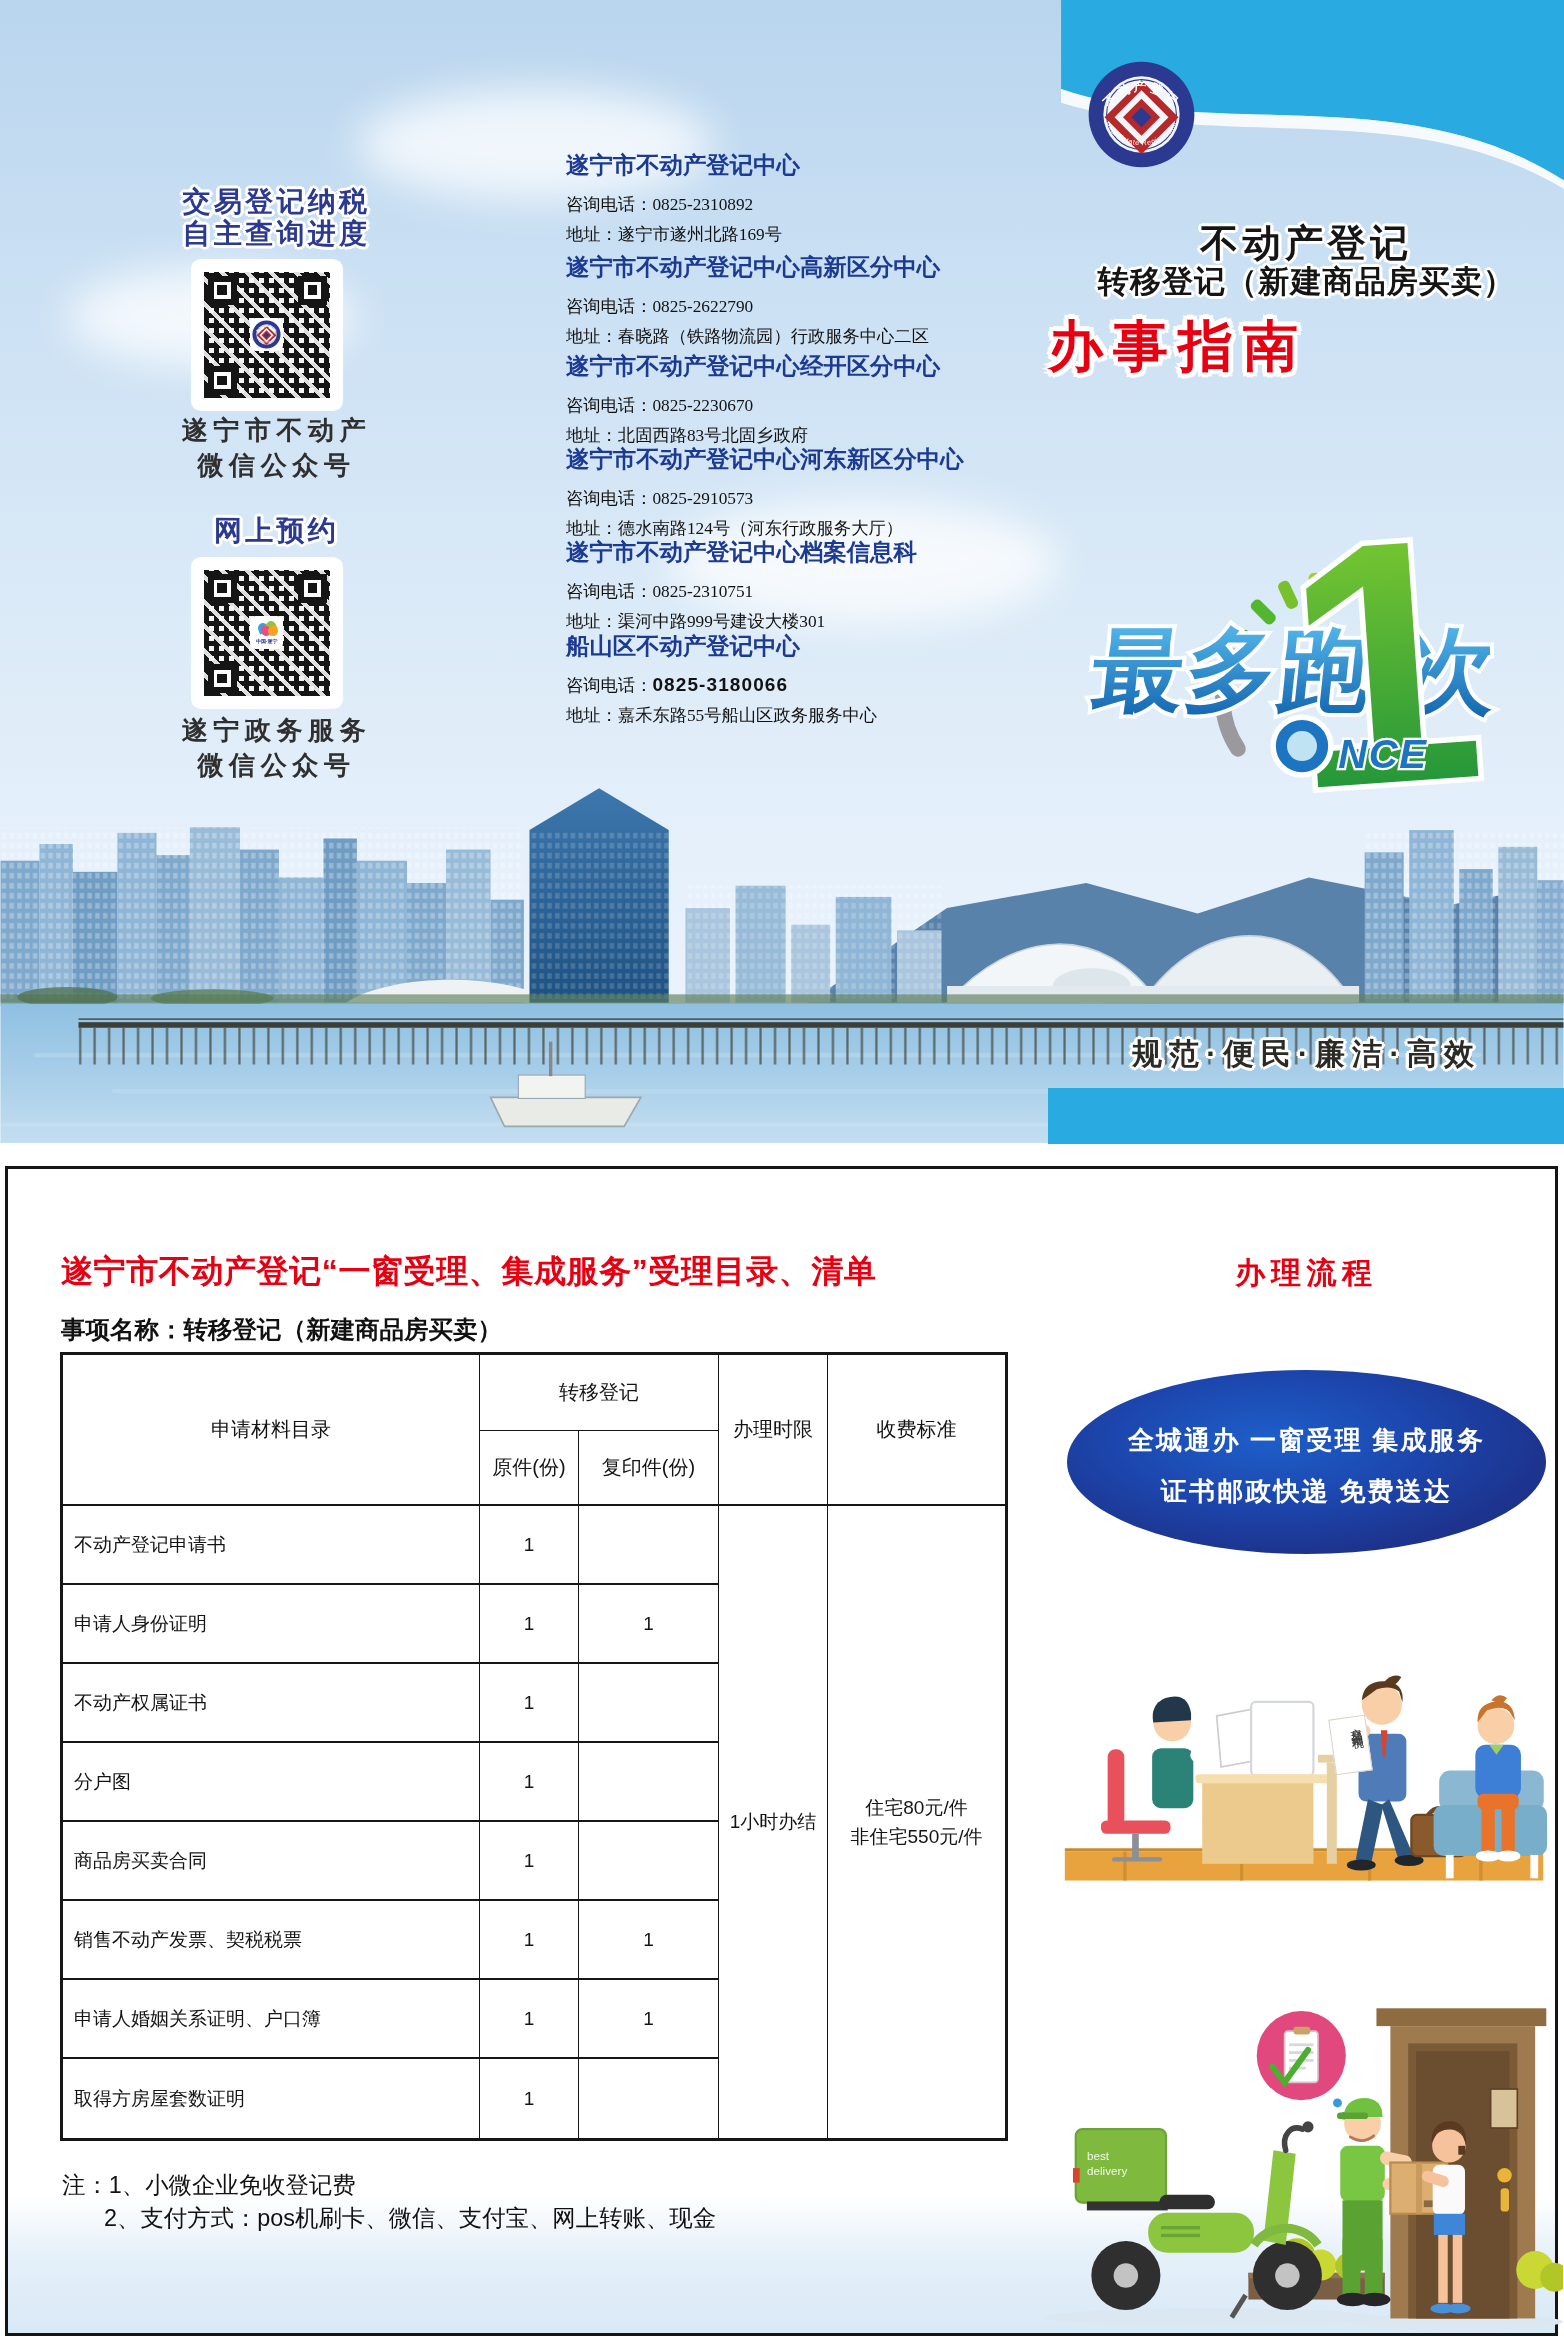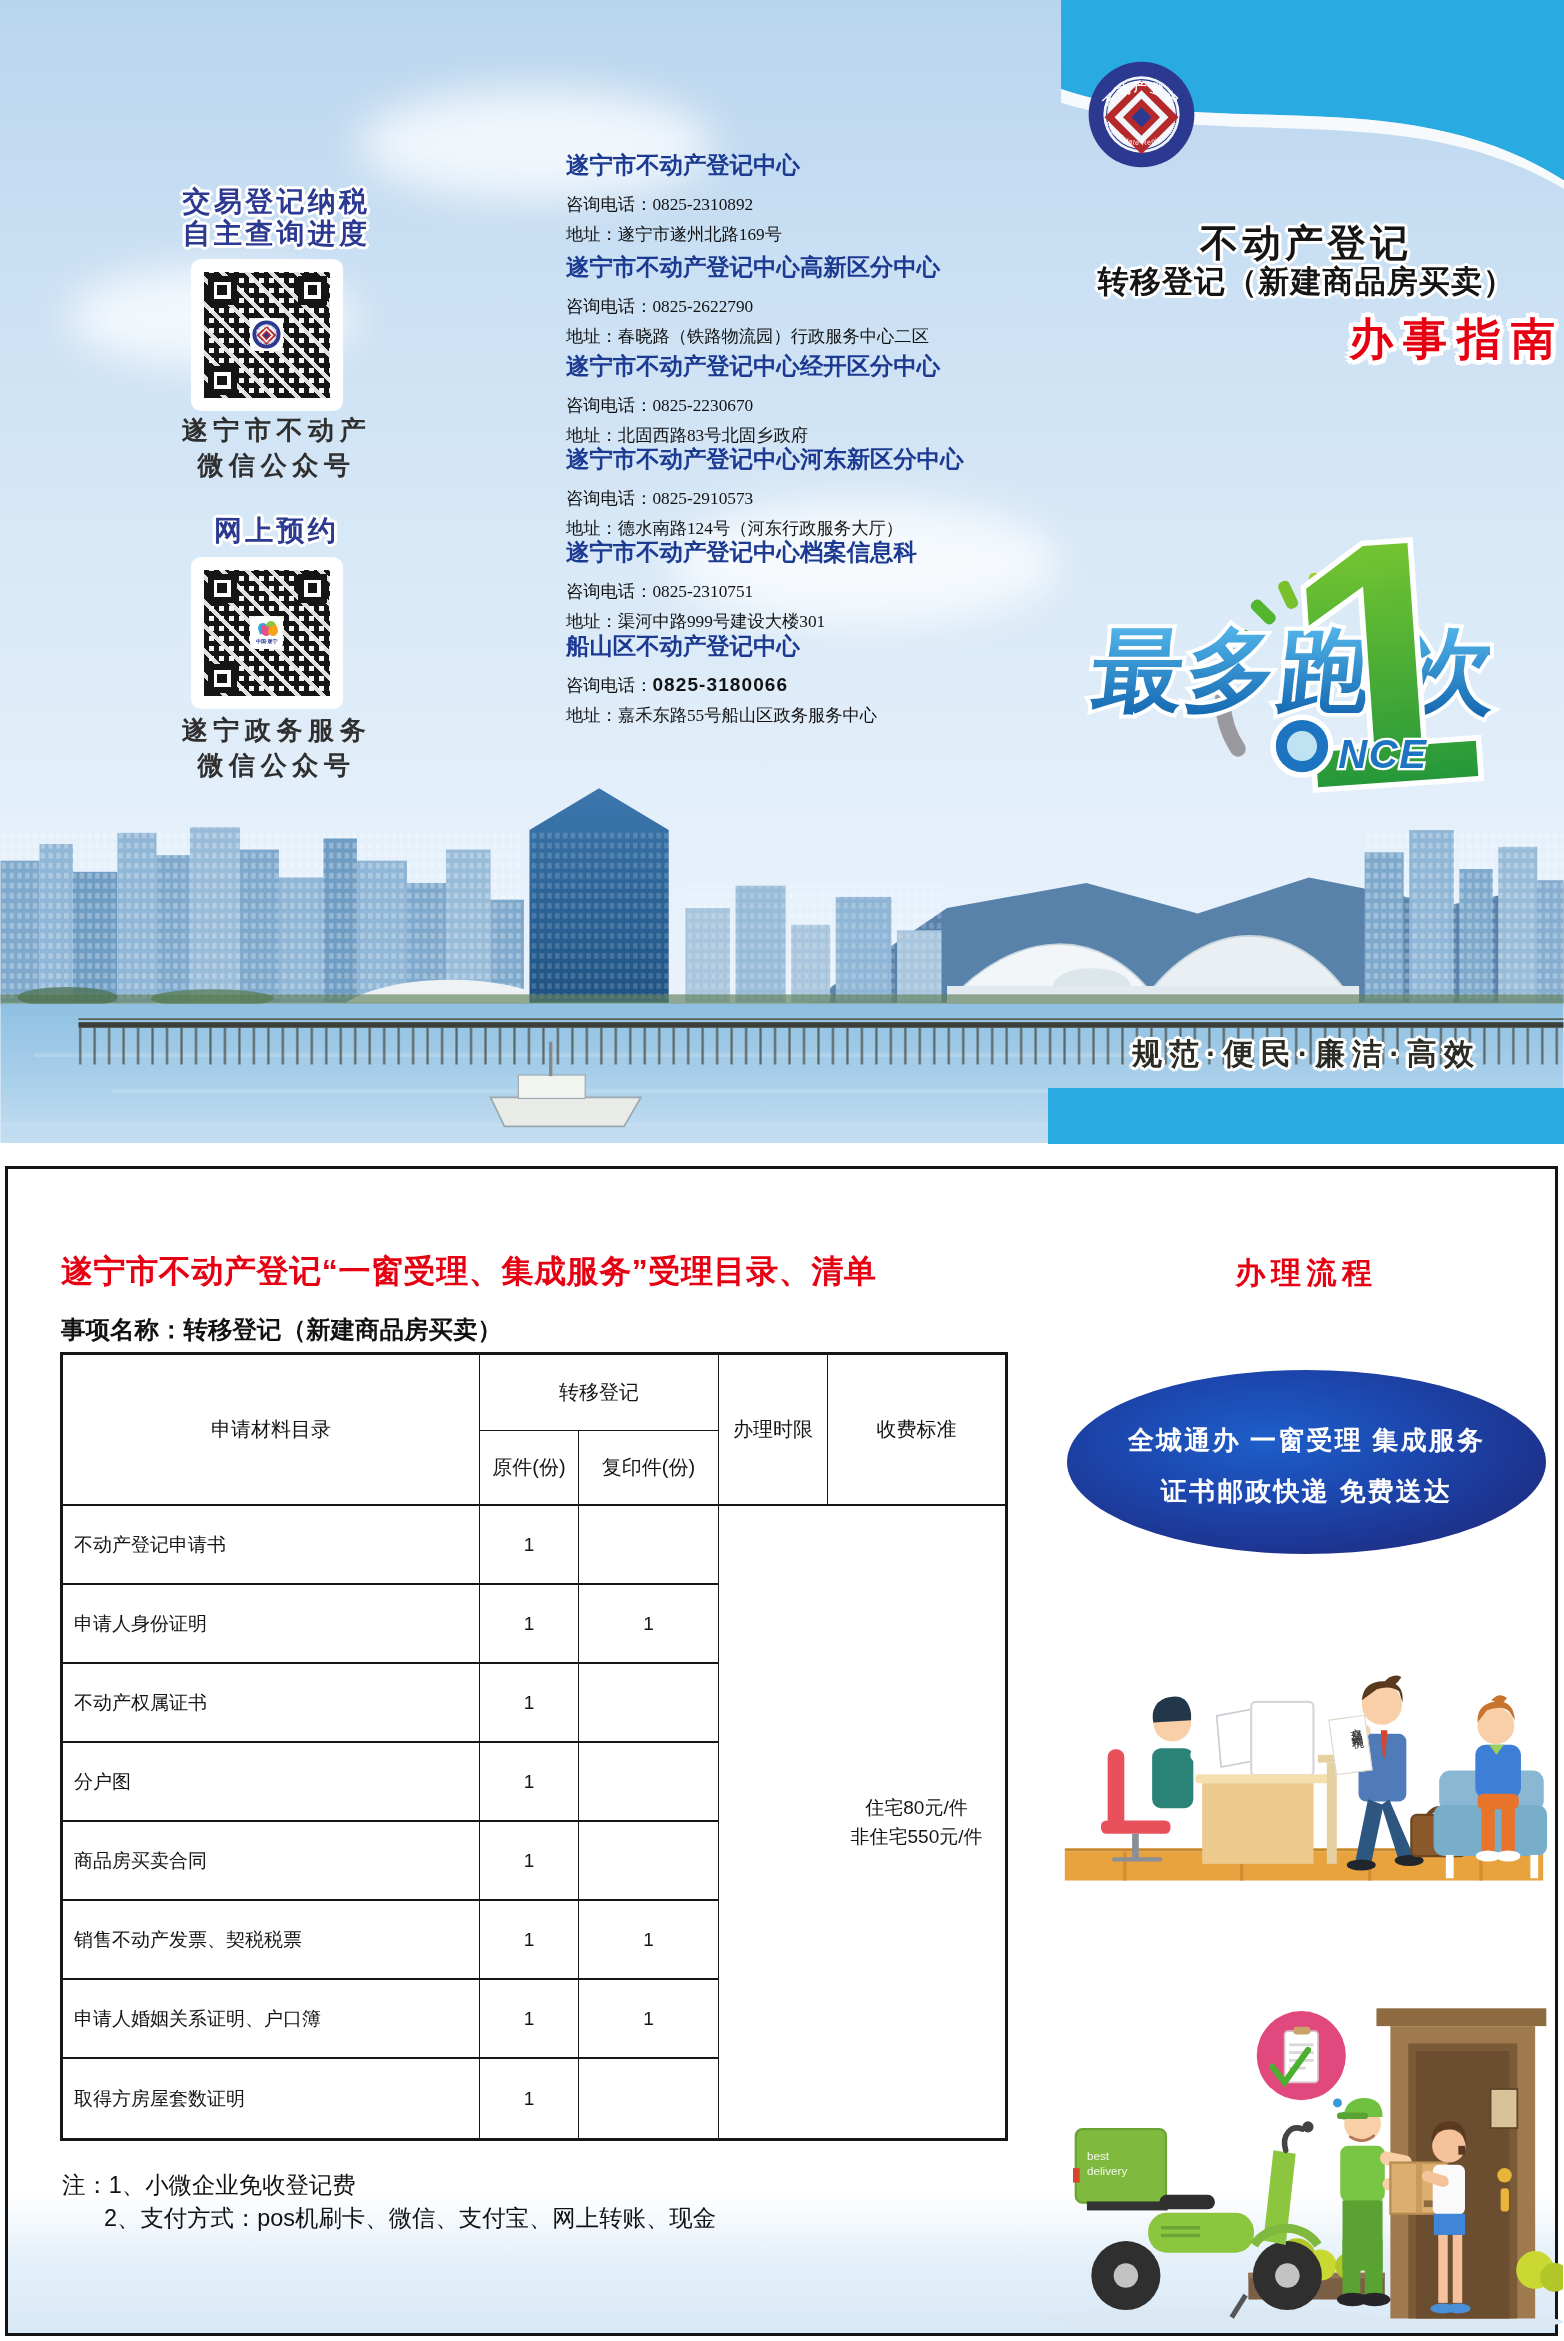--- a/index.html
+++ b/index.html
@@ -42,22 +42,22 @@
   .c-name{font-size:23.4px;font-weight:bold;color:#1c3a92;margin-bottom:11px;}
   .c-line{font-family:"Liberation Serif",serif;font-size:17.3px;color:#121212;margin-bottom:5.6px;}
   .ph-strong{font-family:"Liberation Sans",sans-serif;font-weight:bold;font-size:19px;letter-spacing:1.1px;}
 
   
   .front{position:absolute;left:1048px;top:0;width:517px;height:1143px;}
   .t1{position:absolute;left:0;top:218px;width:100%;text-align:center;
       font-size:38px;font-weight:bold;color:#151515;letter-spacing:4.5px;}
   .t2{position:absolute;left:0;top:261px;width:100%;text-align:center;
       font-size:31px;font-weight:bold;color:#151515;letter-spacing:1.1px;}
-  .t3{position:absolute;left:0;top:310px;width:100%;text-align:right;
-      font-size:44px;font-weight:bold;color:#e60012;letter-spacing:10px;}
+  .t3{position:absolute;left:0;top:310px;width:100%;text-align:left;
+      font-size:55px;font-weight:bold;color:#e60012;letter-spacing:10px;}
   .slogan{position:absolute;left:0;top:1034px;width:100%;text-align:center;
       font-size:30px;font-weight:bold;color:#2b2b26;letter-spacing:7.2px;}
   .cyanbar{position:absolute;left:0;top:1088px;width:517px;height:56px;background:#29abe2;}
 
   
   .p2-frame{position:absolute;left:4.5px;top:1166px;width:1547px;height:1164px;
             border:3.9px solid #151515;background:#ffffff;}
   .p2-water{position:absolute;left:8.4px;top:2195px;width:1547px;height:138px;
             background:linear-gradient(180deg,rgba(255,255,255,0) 0%,#e5f0f9 45%,#d8e9f6 100%);}
   .p2-title{position:absolute;left:61px;top:1250px;font-size:32px;font-weight:bold;color:#e60012;letter-spacing:0.6px;}
@@ -389,20 +389,21 @@
     <div class="td t-copy" style="grid-row:8;">1</div>
 
     <div class="td t-name" style="grid-row:9;">申请人婚姻关系证明、户口簿</div>
     <div class="td t-orig" style="grid-row:9;">1</div>
     <div class="td t-copy" style="grid-row:9;">1</div>
 
     <div class="td t-name nb" style="grid-row:10;">取得方房屋套数证明</div>
     <div class="td t-orig nb" style="grid-row:10;">1</div>
     <div class="td t-copy nb" style="grid-row:10;"></div>
 
+    <div class="td t-merge-time">1小时办结</div>
     <div class="td t-merge-fee">
       <div>住宅80元/件</div>
       <div>非住宅550元/件</div>
     </div>
   </div>
 
   <div class="p2-note" style="left:62px;top:2169px;">注：1、小微企业免收登记费</div>
   <div class="p2-note" style="left:104px;top:2202px;">2、支付方式：pos机刷卡、微信、支付宝、网上转账、现金</div>
 
   <div class="ellipse">

